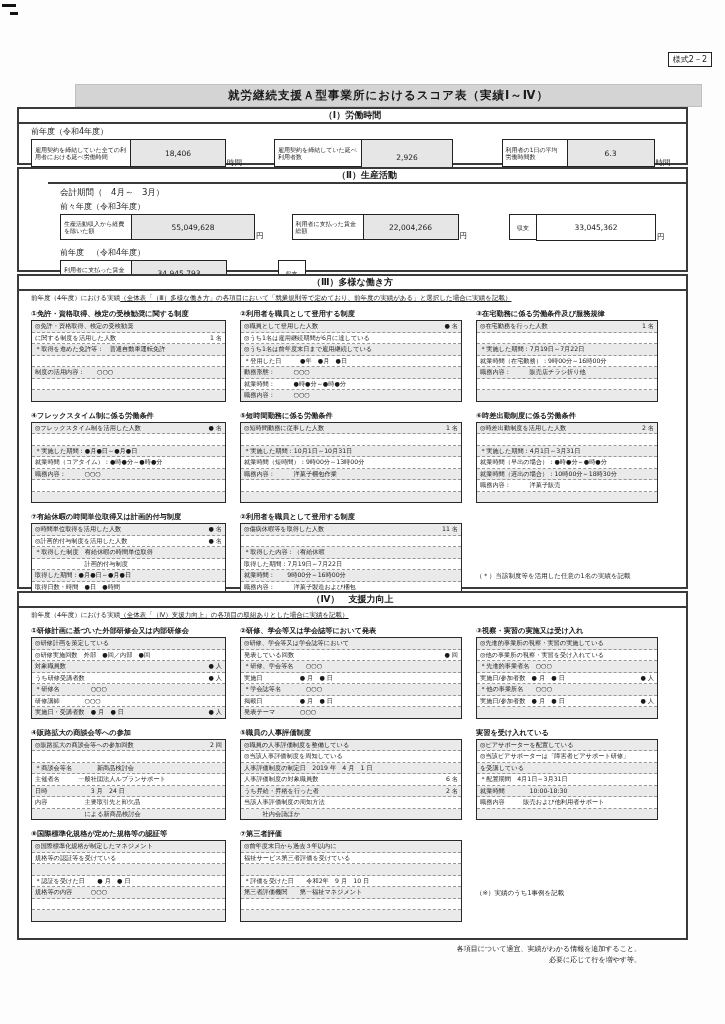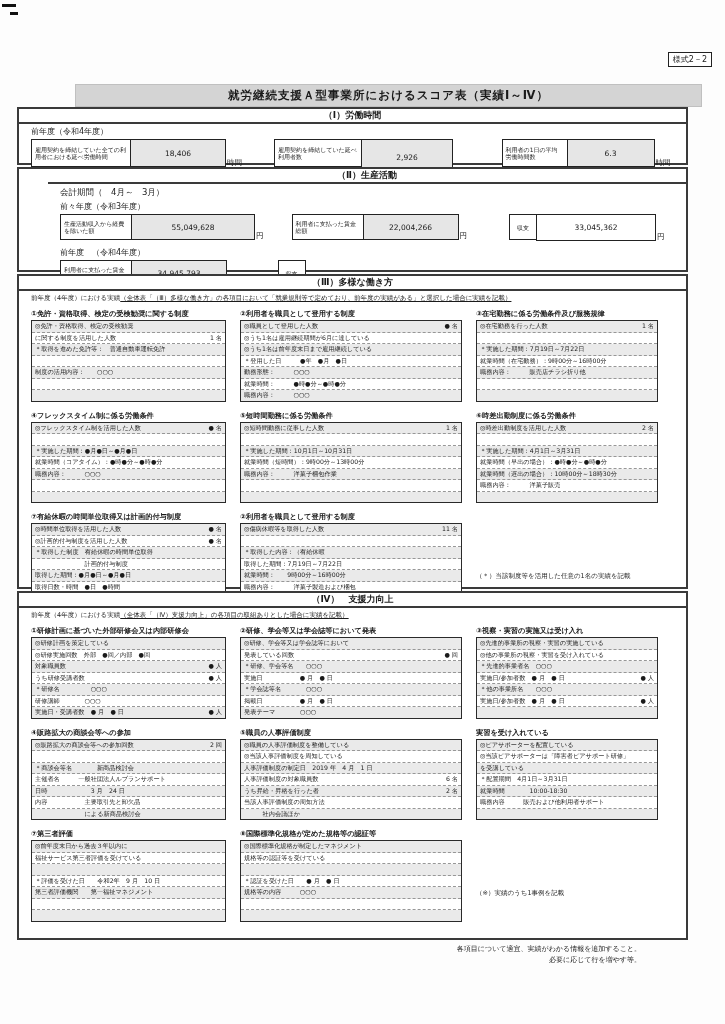--- a/index.html
+++ b/index.html
@@ -271,39 +271,39 @@
           <div class="frow"><span>◎ピアサポーターを配置している</span></div>
           <div class="frow"><span>◎当該ピアサポーターは「障害者ピアサポート研修」</span></div>
           <div class="frow"><span>を受講している</span></div>
           <div class="frow"><span>＊配置期間　4月1日～3月31日</span></div>
           <div class="frow"><span>就業時間　　　　10:00-18:30</span></div>
           <div class="frow"><span>職務内容　　　販売および他利用者サポート</span></div>
           <div class="frow"><span></span></div>
         </div>
       </div>
       <div>
+        <div class="fbox-title">⑧国際標準化規格が定めた規格等の認証等</div>
+        <div class="fbox-table">
+          <div class="frow"><span>◎国際標準化規格が制定したマネジメント</span></div>
+          <div class="frow"><span>規格等の認証等を受けている</span></div>
+          <div class="frow"><span></span></div>
+          <div class="frow"><span>＊認証を受けた日　　● 月　● 日</span></div>
+          <div class="frow"><span>規格等の内容　　　○○○</span></div>
+          <div class="frow"><span></span></div>
+          <div class="frow"><span></span></div>
+        </div>
+      </div>
+      <div>
         <div class="fbox-title">⑦第三者評価</div>
         <div class="fbox-table">
           <div class="frow"><span>◎前年度末日から過去３年以内に</span></div>
           <div class="frow"><span>福祉サービス第三者評価を受けている</span></div>
           <div class="frow"><span></span></div>
           <div class="frow"><span>＊評価を受けた日　　令和2年　9 月　10 日</span></div>
           <div class="frow"><span>第三者評価機関　　第一福祉マネジメント</span></div>
-          <div class="frow"><span></span></div>
-          <div class="frow"><span></span></div>
-        </div>
-      </div>
-      <div>
-        <div class="fbox-title">⑧国際標準化規格が定めた規格等の認証等</div>
-        <div class="fbox-table">
-          <div class="frow"><span>◎国際標準化規格が制定したマネジメント</span></div>
-          <div class="frow"><span>規格等の認証等を受けている</span></div>
-          <div class="frow"><span></span></div>
-          <div class="frow"><span>＊認証を受けた日　　● 月　● 日</span></div>
-          <div class="frow"><span>規格等の内容　　　○○○</span></div>
           <div class="frow"><span></span></div>
           <div class="frow"><span></span></div>
         </div>
       </div>
       <div class="grid-note">（※）実績のうち1事例を記載</div>
     </div>
 </div>
 
 <div class="footer-notes">
   <div>各項目について適宜、実績がわかる情報を追加すること。</div>

